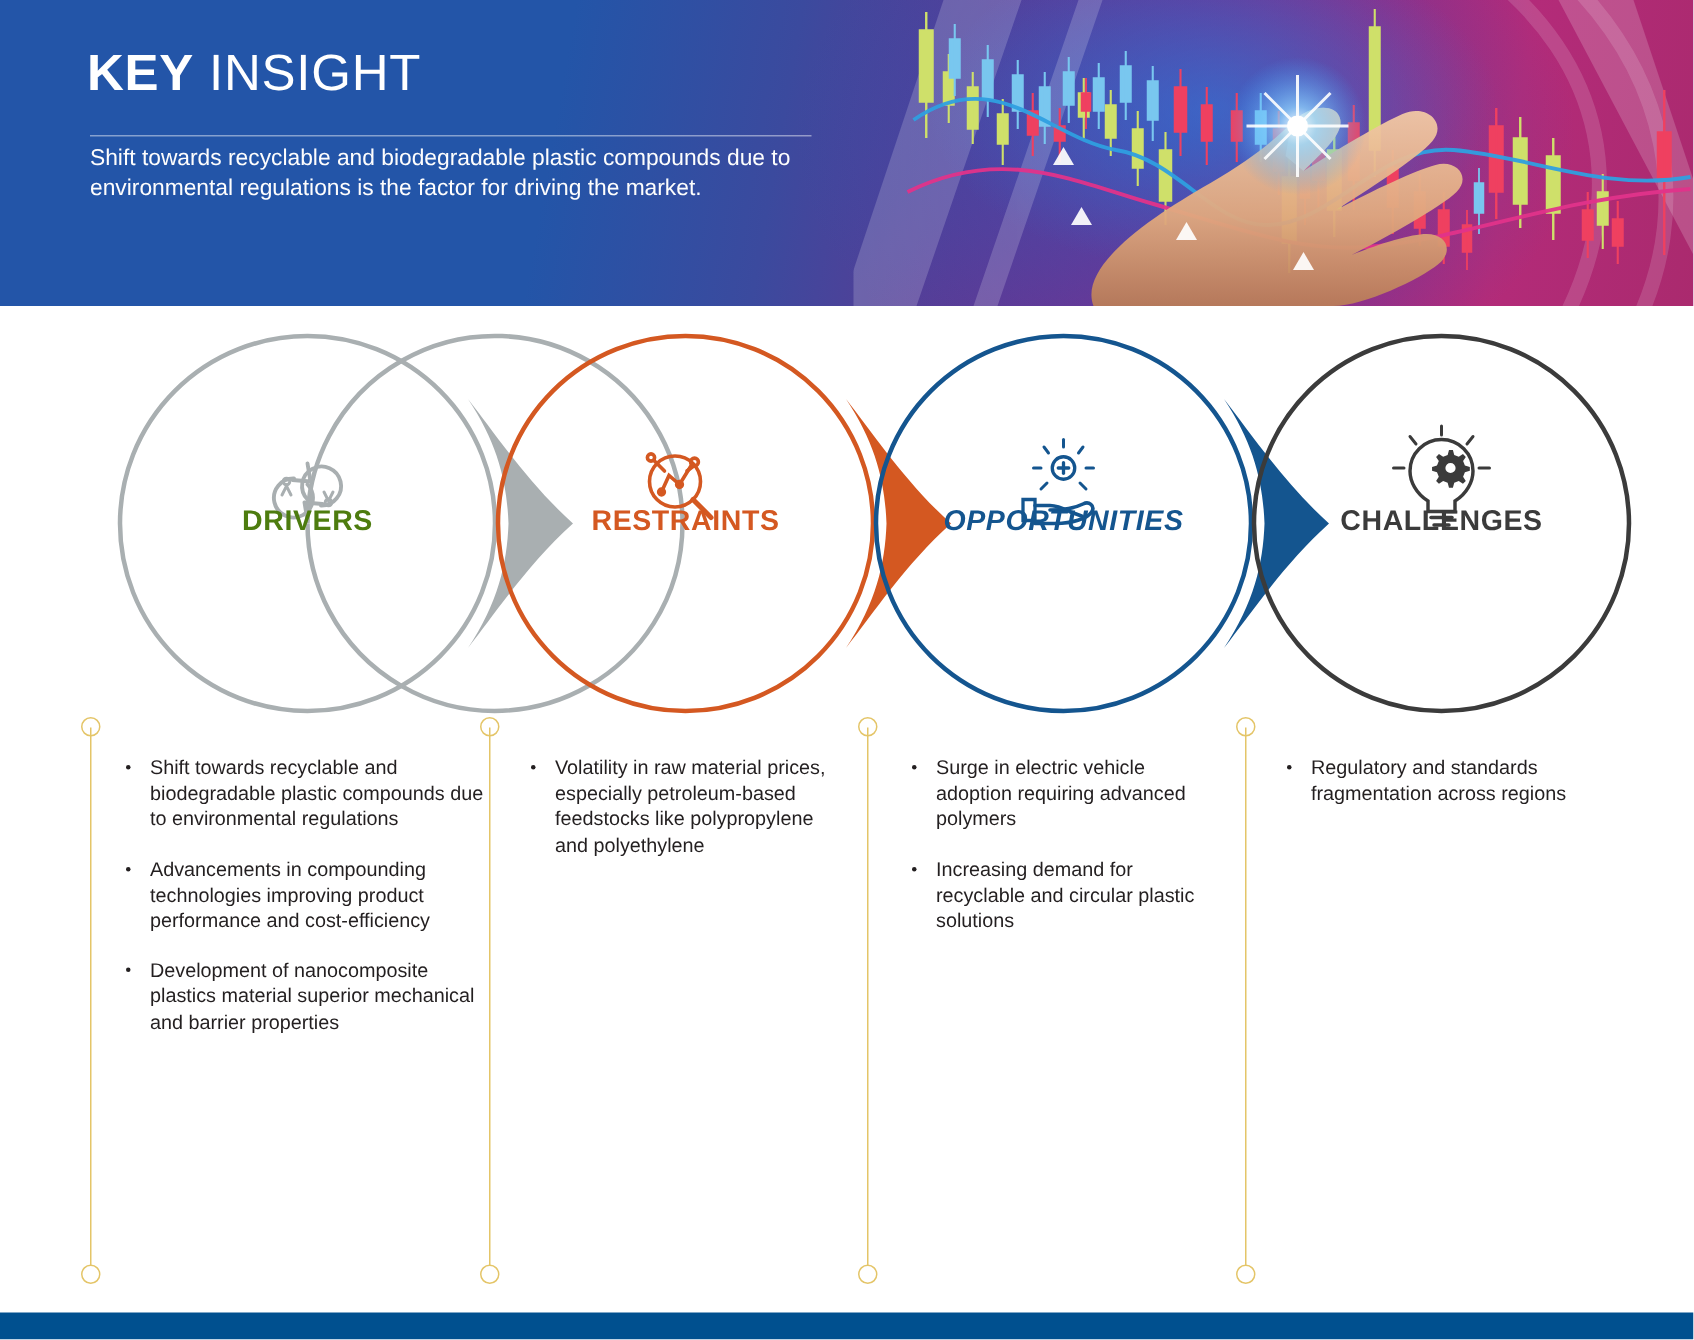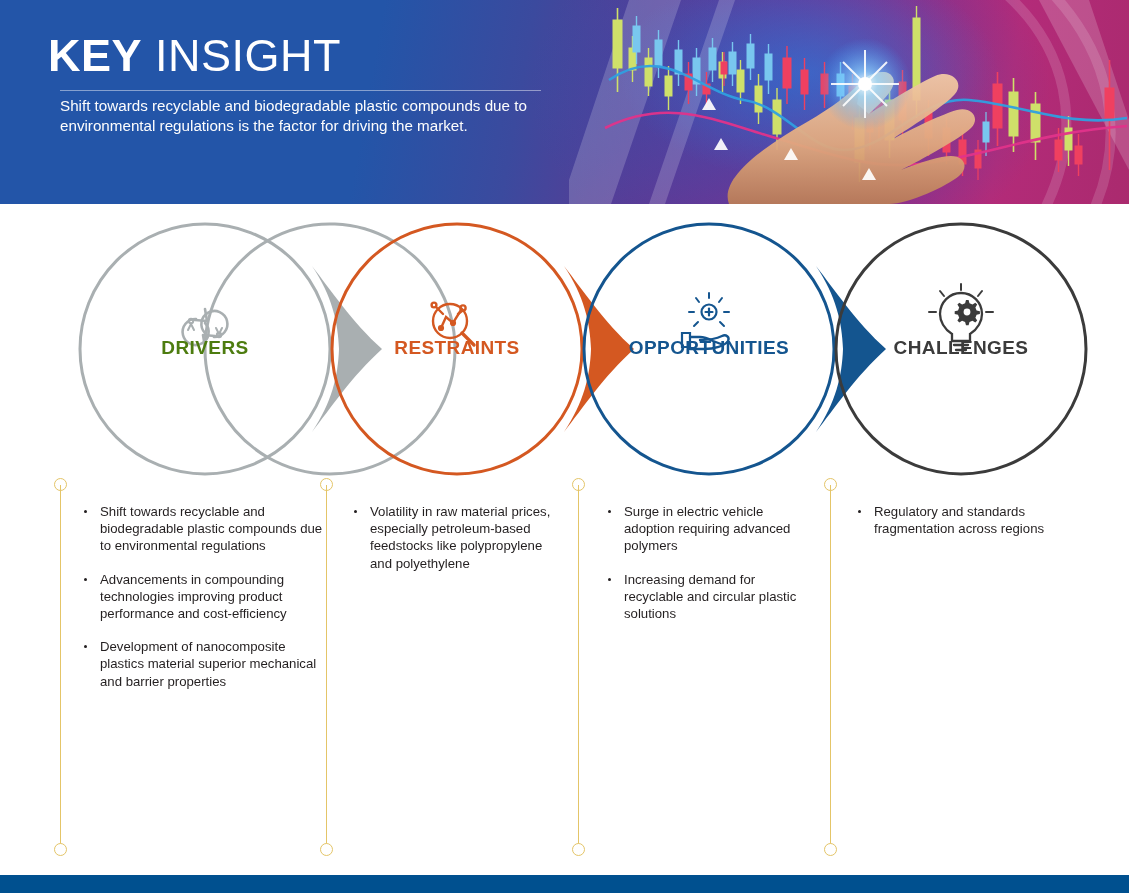--- a/index.html
+++ b/index.html
@@ -17,22 +17,22 @@
     background:
       radial-gradient(ellipse 420px 300px at 790px 90px, rgba(30,90,190,0.55) 0%, rgba(30,90,190,0) 62%),
       linear-gradient(100deg,
         #2355a8 0%, #2355a8 33%, #3b4a9e 46%,
         #5b3b95 57%, #7a2f8e 68%, #9c2a84 79%,
         #b32b79 88%, #aa2a6e 100%);
     overflow:hidden;
   }
   #header-inner { position:relative; width:100%; height:100%; z-index:6; }
   #kicker-title {
-    position:absolute; left:48px; top:30px;
-    font-size:45px; letter-spacing:0.5px; color:#fff;
+    position:absolute; left:58px; top:30px;
+    font-size:34px; letter-spacing:0.5px; color:#fff;
     font-weight:400; white-space:nowrap;
   }
   #kicker-title b { font-weight:800; }
   #title-rule {
     position:absolute; left:60px; top:90px; width:481px; height:1px;
     background:rgba(255,255,255,0.45);
   }
   #subtitle {
     position:absolute; left:60px; top:96px; width:560px;
     font-size:15.2px; line-height:20px; color:#fdfdfd; font-weight:400;
@@ -358,21 +358,21 @@
                  l-3.3,0.9 l-1.2,3 l1.8,2.8 l-1.9,1.9 l-2.8,-1.8 l-3,1.2 l-0.9,3.3 l-2.6,0
                  l-0.9,-3.3 l-3,-1.2 l-2.8,1.8 l-1.9,-1.9 l1.8,-2.8 l-1.2,-3 l-3.3,-0.9 l0,-2.6
                  l3.3,-0.9 l1.2,-3 l-1.8,-2.8 l1.9,-1.9 l2.8,1.8 l3,-1.2 z"></path>
       </g>
       <circle cx="967" cy="108" r="4.4" fill="#ffffff" stroke="#3b3b3b" stroke-width="2"></circle>
     </g>
   </svg>
 
   <div class="cl-label" style="left:205px; top:133px; color:#4d7c0f;">DRIVERS</div>
   <div class="cl-label" style="left:457px; top:133px; color:#d45821;">RESTRAINTS</div>
-  <div class="cl-label" style="left:709px; top:133px; color:#14558f;">OPPORTUNITIES</div>
+  <div class="cl-label" style="left:709px; top:133px; color:#14558f;font-style:italic;">OPPORTUNITIES</div>
   <div class="cl-label" style="left:961px; top:133px; color:#3b3b3b;">CHALLENGES</div>
 </div>
 
 <div class="divider" style="left:54px;">
   <div class="knob top"></div>
   <div class="stem"></div>
   <div class="knob bot"></div>
 </div>
 <div class="divider" style="left:320px;">
   <div class="knob top"></div>

